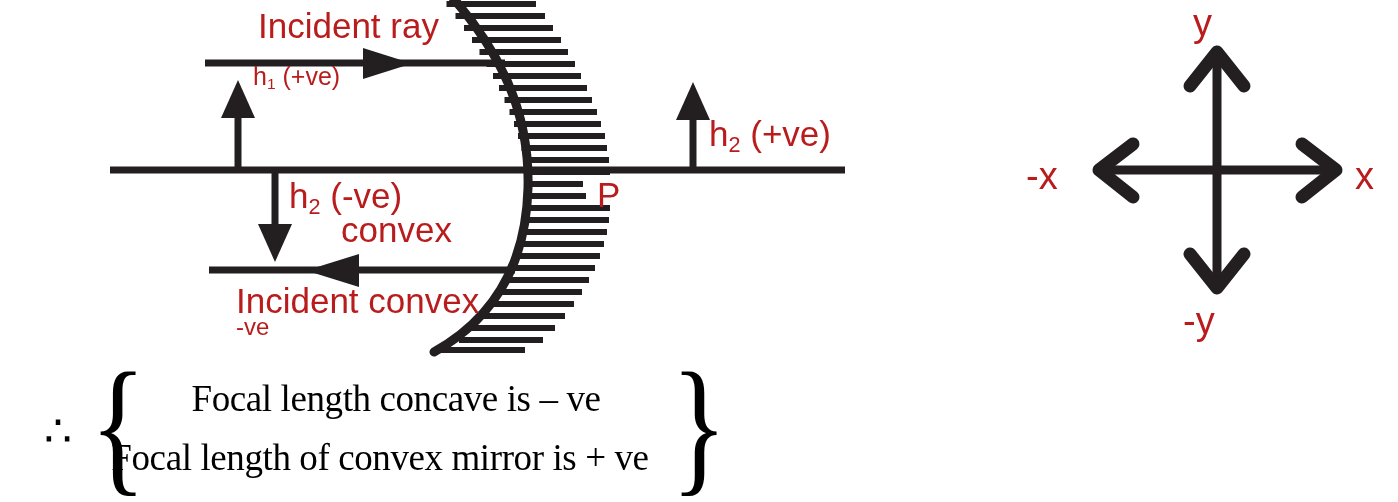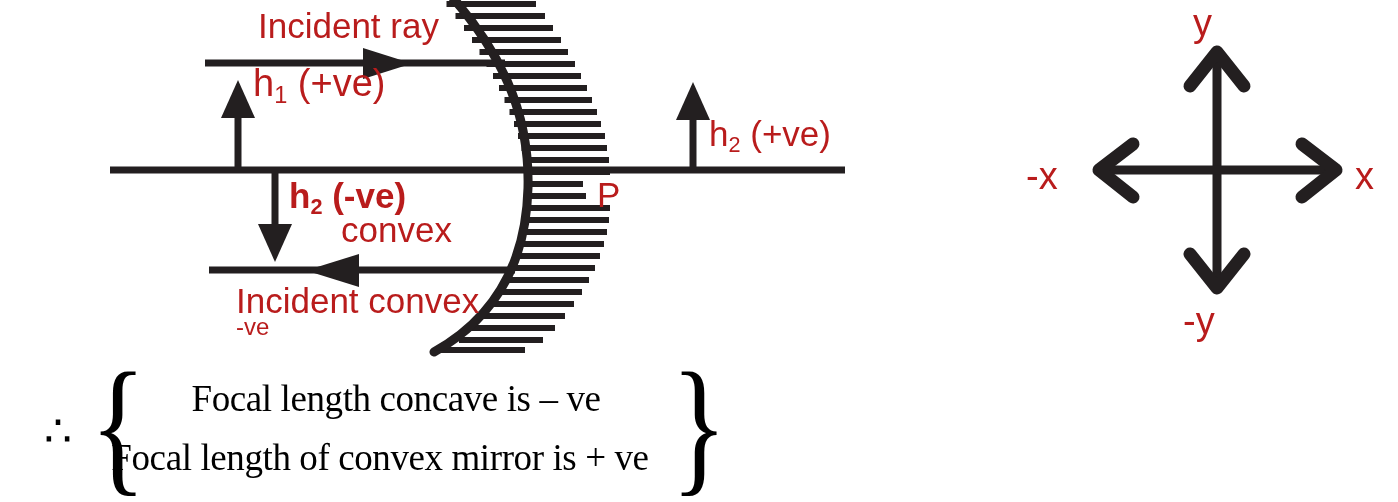--- a/index.html
+++ b/index.html
@@ -37,22 +37,22 @@
   }
 
   .sub {
     font-size: 0.62em;
     vertical-align: -0.28em;
     letter-spacing: 0;
   }
 
   
   #incident-ray-label   { left: 258px; top: 8px;   font-size: 35px; }
-  #h1-label             { left: 253px; top: 64px;  font-size: 38px; }
-  #h2-neg-label         { left: 289px; top: 178px; font-size: 35px; font-weight: bold; }
+  #h1-label             { left: 253px; top: 64px;  font-size: 25px; }
+  #h2-neg-label         { left: 289px; top: 178px; font-size: 35px; }
   #against-label        { left: 341px; top: 212px; font-size: 35px; }
   #incident-light-label { left: 236px; top: 283px; font-size: 35px; }
   #incident-light-sign  { left: 236px; top: 315px; font-size: 24px; }
   #h2-pos-label         { left: 709px; top: 116px; font-size: 35px; }
   #pole-label           { left: 597px; top: 177px; font-size: 35px; }
 
   
   #axis-y-label   { left: 1193px; top: 4px;   font-size: 38px; }
   #axis-ny-label  { left: 1183px; top: 302px; font-size: 38px; }
   #axis-x-label   { left: 1355px; top: 157px; font-size: 38px; }

